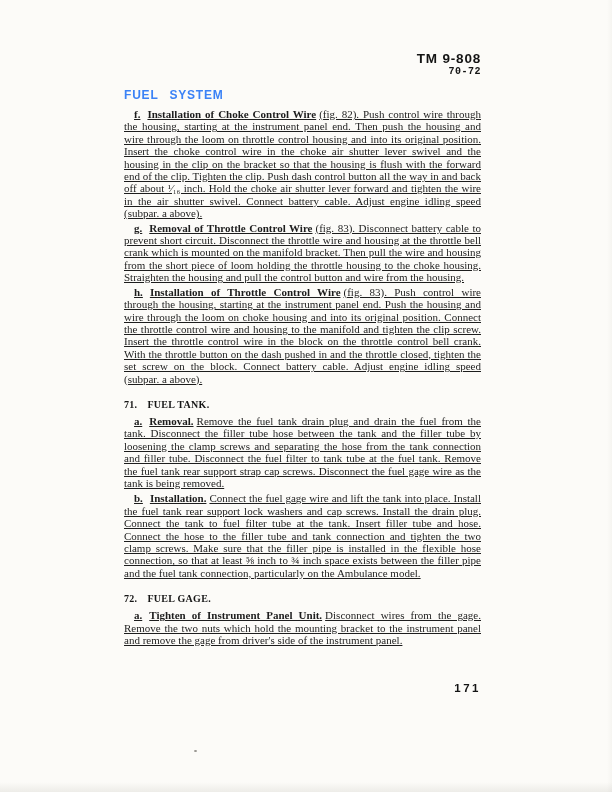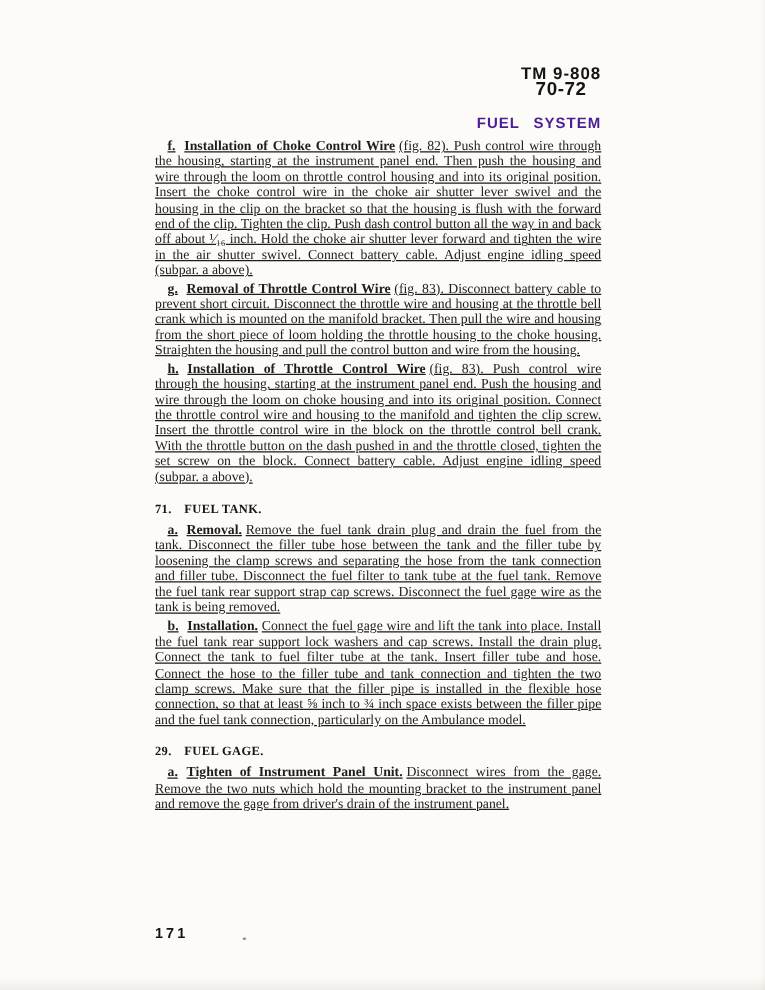--- a/index.html
+++ b/index.html
@@ -31,30 +31,30 @@
   .content { position: absolute; left: 124px; top: 0; width: 357px; }
 
   .doc-header { padding-top: 51px; text-align: right; }
   .doc-header .inner { display: inline-block; text-align: center; }
   .doc-ref {
     font-family: "Liberation Sans", sans-serif;
     font-weight: 700; font-size: 13.5px; line-height: 15px;
     letter-spacing: 0.8px; color: #141414;
   }
   .para-range {
-    font-family: Liberation Sans, sans-serif;
-    font-weight: 700; font-size: 15px; line-height: 12px;
-    letter-spacing: 0.5px; color: #141414;
+    font-family: Liberation Mono, monospace;
+    font-weight: 700; font-size: 10px; line-height: 12px;
+    letter-spacing: 0.5px; color: #141414; text-align: right;
   }
 
   .center-head {
-    margin-top: 10px; text-align: right;
+    margin-top: 10px; text-align: left;
     font-family: "Liberation Sans", sans-serif;
     font-weight: 700; font-size: 12px;
-    word-spacing: 7px; letter-spacing: 0.8px; color: #4c1d95;
+    word-spacing: 7px; letter-spacing: 0.8px; color: #3b82f6;
   }
 
   .para {
     font-size: 11px; line-height: 12.4px;
     text-align: justify; text-indent: 10px;
     margin: 0; color: #1d1d1d; text-decoration: underline;
   }
   .para b.lbl { padding-right: 7px; }
   .para b.ttl { padding-right: 3px; }
 
@@ -64,22 +64,22 @@
   .in-sec { margin-top: 3px; }
 
   .sec-head {
     margin: 13px 0 4px 0;
     font-size: 10px; font-weight: 700; line-height: 13px;
     letter-spacing: 0.3px; color: #161616;
   }
   .sec-head .num { padding-right: 10px; }
 
   .page-num {
-    position: absolute; top: 741px; left: 124px; width: 357px;
-    text-align: left;
+    position: absolute; top: 682px; left: 124px; width: 357px;
+    text-align: right;
     font-family: "Liberation Sans", sans-serif;
     font-weight: 700; font-size: 11.5px; letter-spacing: 2.5px;
     color: #141414;
   }
   .speck {
     position: absolute; left: 194px; top: 750px;
     width: 3px; height: 2px; background: #96948e; border-radius: 50%;
   }
 </style>
 </head>
@@ -102,21 +102,21 @@
     <p class="para b-g"><b class="lbl">g.</b><b class="ttl">Removal of Throttle Control Wire</b><span>(fig. 83). Disconnect battery cable to prevent short circuit. Disconnect the throttle wire and housing at the throttle bell crank which is mounted on the manifold bracket. Then pull the wire and housing from the short piece of loom holding the throttle housing to the choke housing. Straighten the housing and pull the control button and wire from the housing.</span></p>
 
     <p class="para b-h"><b class="lbl">h.</b><b class="ttl">Installation of Throttle Control Wire</b><span>(fig. 83). Push control wire through the housing, starting at the instrument panel end. Push the housing and wire through the loom on choke housing and into its original position. Connect the throttle control wire and housing to the manifold and tighten the clip screw. Insert the throttle control wire in the block on the throttle control bell crank. With the throttle button on the dash pushed in and the throttle closed, tighten the set screw on the block. Connect battery cable. Adjust engine idling speed (subpar. a above).</span></p>
 
     <div class="sec-head"><span class="num">71.</span><span>FUEL TANK.</span></div>
 
     <p class="para in-sec"><b class="lbl">a.</b><b class="ttl">Removal.</b><span>Remove the fuel tank drain plug and drain the fuel from the tank. Disconnect the filler tube hose between the tank and the filler tube by loosening the clamp screws and separating the hose from the tank connection and filler tube. Disconnect the fuel filter to tank tube at the fuel tank. Remove the fuel tank rear support strap cap screws. Disconnect the fuel gage wire as the tank is being removed.</span></p>
 
     <p class="para in-sec"><b class="lbl">b.</b><b class="ttl">Installation.</b><span>Connect the fuel gage wire and lift the tank into place. Install the fuel tank rear support lock washers and cap screws. Install the drain plug. Connect the tank to fuel filter tube at the tank. Insert filler tube and hose. Connect the hose to the filler tube and tank connection and tighten the two clamp screws. Make sure that the filler pipe is installed in the flexible hose connection, so that at least ⅝ inch to ¾ inch space exists between the filler pipe and the fuel tank connection, particularly on the Ambulance model.</span></p>
 
-    <div class="sec-head"><span class="num">29.</span><span>FUEL GAGE.</span></div>
+    <div class="sec-head"><span class="num">72.</span><span>FUEL GAGE.</span></div>
 
-    <p class="para in-sec"><b class="lbl">a.</b><b class="ttl">Tighten of Instrument Panel Unit.</b><span>Disconnect wires from the gage. Remove the two nuts which hold the mounting bracket to the instrument panel and remove the gage from driver's drain of the instrument panel.</span></p>
+    <p class="para in-sec"><b class="lbl">a.</b><b class="ttl">Tighten of Instrument Panel Unit.</b><span>Disconnect wires from the gage. Remove the two nuts which hold the mounting bracket to the instrument panel and remove the gage from driver's side of the instrument panel.</span></p>
 
   </div>
 
   <div class="page-num">171</div>
   <div class="speck"></div>
 </div>
 
 </body></html>

